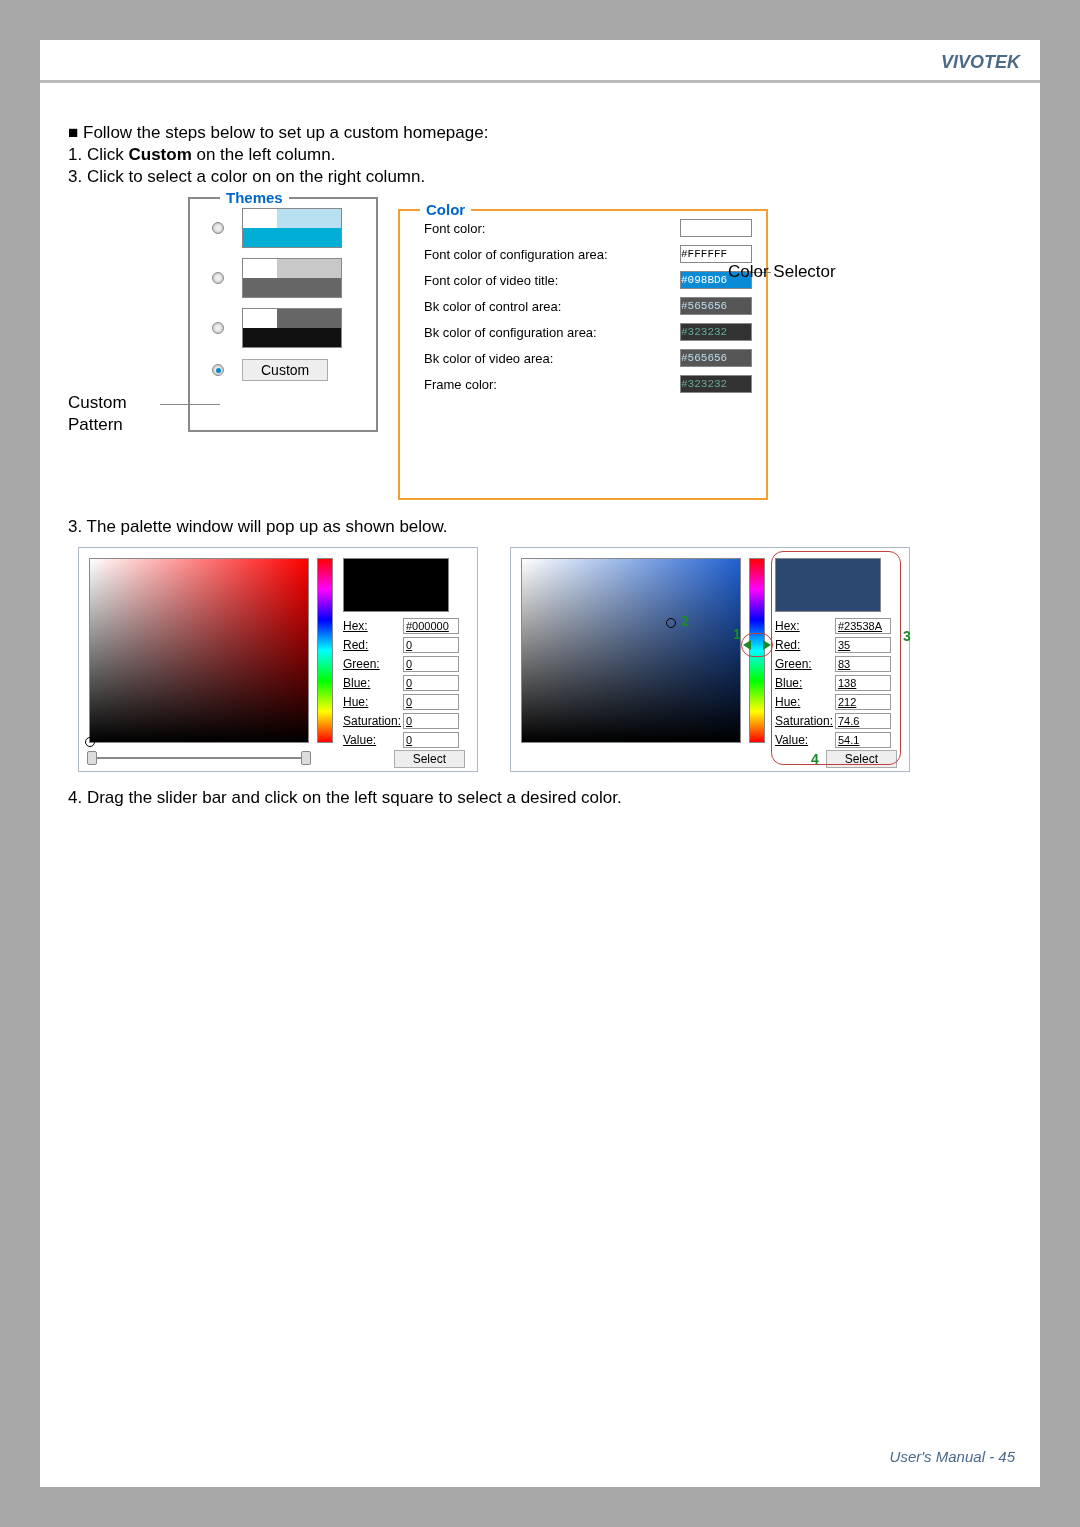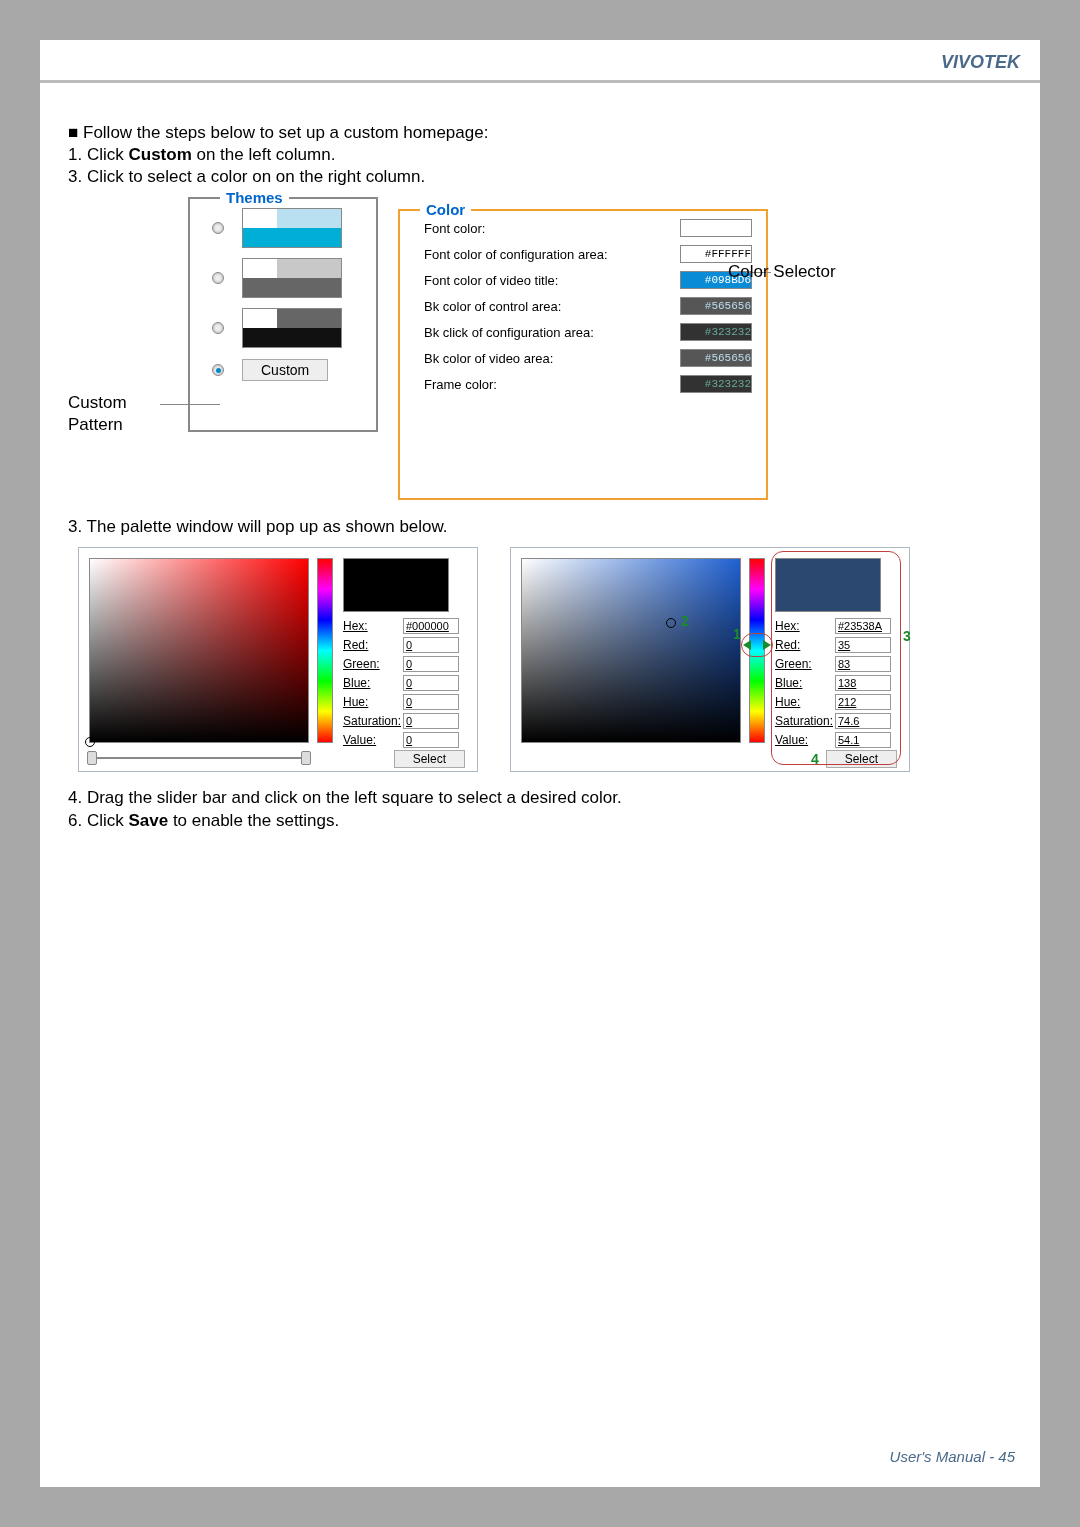--- a/index.html
+++ b/index.html
@@ -30,21 +30,21 @@
 .tp2-a { background: #fff; } .tp2-b { background: #c8c8c8; } .tp2-c { background: #666; }
 .tp3-a { background: #fff; } .tp3-b { background: #666; } .tp3-c { background: #111; }
 .custom-btn-row { display: flex; align-items: center; margin: 10px 10px 0 10px; }
 .custom-btn { background: #eee; border: 1px solid #aaa; padding: 2px 18px; font-size: 14px; }
 
 .color-box { position: absolute; left: 330px; top: 0; width: 370px; height: 291px; border: 2.5px solid #f0a030; margin-top: 12px; }
 .color-legend { position: absolute; top: -10px; left: 20px; background: #fff; padding: 0 6px; color: #0066cc; font-size: 15px; font-weight: bold; }
 .color-row { display: flex; align-items: center; margin: 8px 14px 0 24px; font-size: 13px; }
 .color-row:first-of-type { margin-top: 16px; }
 .color-label { flex: 1; }
-.color-swatch { width: 72px; height: 18px; border: 1px solid #888; font-family: 'Courier New', monospace; font-size: 11px; text-align: right; line-height: 17px; }
+.color-swatch { width: 72px; height: 18px; border: 1px solid #888; font-family: 'Courier New', monospace; font-size: 11px; text-align: left; line-height: 17px; }
 
 .cs-label { position: absolute; left: 660px; top: 65px; font-size: 17px; }
 .cs-line { position: absolute; left: 678px; top: 75px; width: 25px; height: 0; border-top: 1.5px solid #888; }
 
 .step3 { margin-top: 60px; margin-bottom: 10px; font-size: 17px; }
 
 .palette-wrap { display: flex; gap: 32px; margin-left: 10px; }
 .palette { border: 1px solid #aeb8c2; width: 400px; height: 225px; position: relative; padding: 10px 10px 6px 10px; background: #fff; }
 .sat-area { position: absolute; left: 10px; top: 10px; width: 220px; height: 185px; border: 1px solid #888; }
 .sat-red { background: 
@@ -151,21 +151,21 @@
         </div>
         <div class="color-row">
           <div class="color-label">Font color of video title:</div>
           <div class="color-swatch" style="background:#098BD6;color:#fff">#098BD6</div>
         </div>
         <div class="color-row">
           <div class="color-label">Bk color of control area:</div>
           <div class="color-swatch" style="background:#565656;color:#bde">#565656</div>
         </div>
         <div class="color-row">
-          <div class="color-label">Bk click of configuration area:</div>
+          <div class="color-label">Bk color of configuration area:</div>
           <div class="color-swatch" style="background:#323232;color:#6a9">#323232</div>
         </div>
         <div class="color-row">
           <div class="color-label">Bk color of video area:</div>
           <div class="color-swatch" style="background:#565656;color:#bde">#565656</div>
         </div>
         <div class="color-row">
           <div class="color-label">Frame color:</div>
           <div class="color-swatch" style="background:#323232;color:#6a9">#323232</div>
         </div>
@@ -268,21 +268,18 @@
 
         <div class="callout-box1" style="left:260px; top:3px; width:130px; height:214px"></div>
         <span class="callout-num" style="left:392px; top:80px">3</span>
 
         <span class="callout-num" style="left:300px; top:203px">4</span>
       </div>
     </div>
 
     <div class="steps456">
       <div>4. Drag the slider bar and click on the left square to select a desired color.</div>
-      <div>
-        <span>6. Click </span><span class="bold">Save</span><span> to enable the settings.</span>
-      </div>
     </div>
 
   </div>
 
   <div class="footer">User's Manual - 45</div>
 </div>
 
 </body></html>

